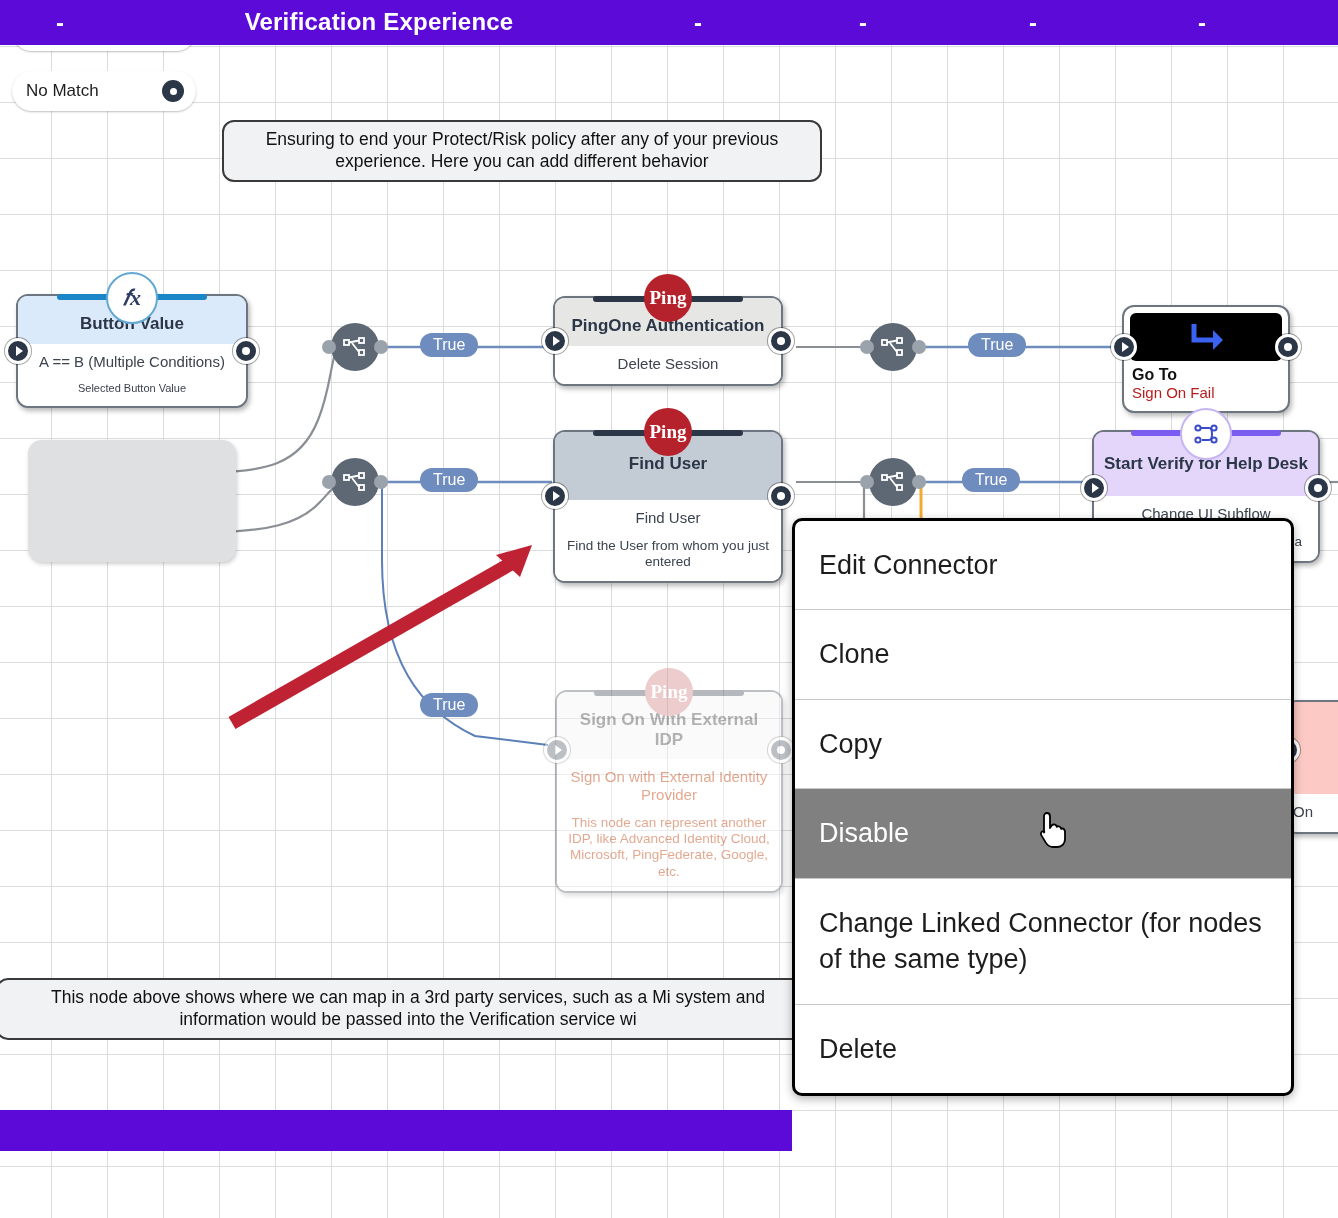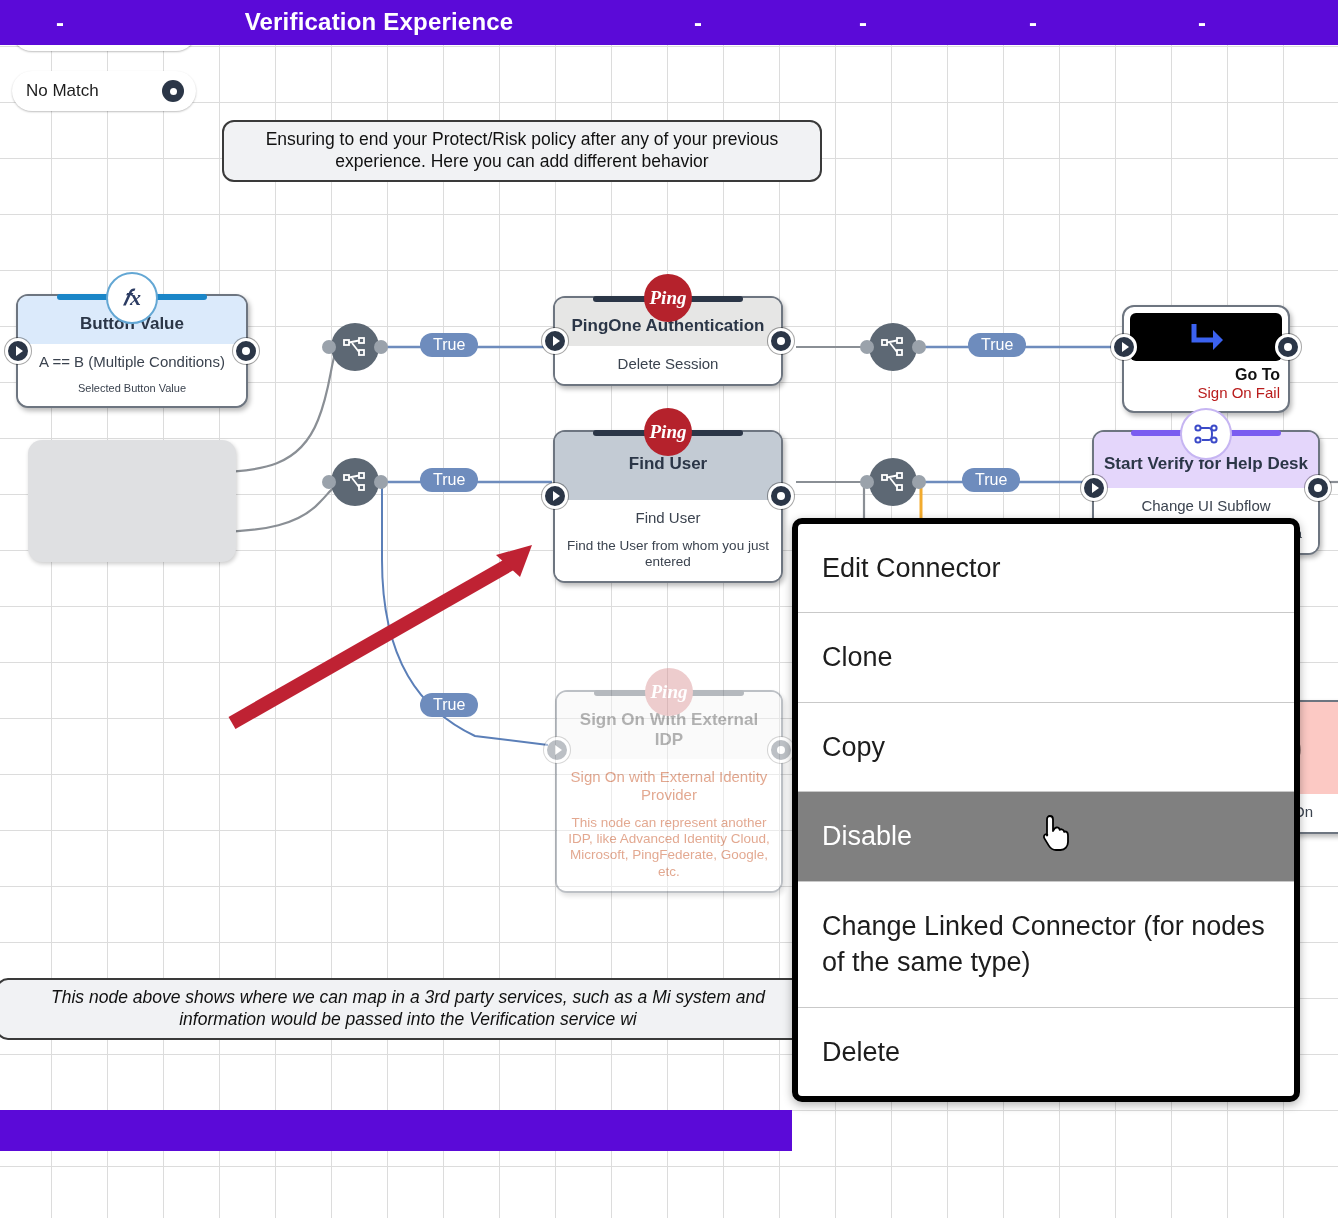--- a/index.html
+++ b/index.html
@@ -37,21 +37,21 @@
   .note{
     position:absolute;background:#f1f2f4;border:2px solid #3a3a3a;
     border-radius:12px;box-sizing:border-box;
     color:#111;font-size:17.5px;line-height:1.25;
     display:flex;align-items:center;justify-content:center;text-align:center;
     padding:6px 14px;z-index:6;
   }
   #note-top{left:222px;top:120px;width:600px;height:62px;}
   #note-bottom{left:-4px;top:978px;width:1000px;height:62px;
      text-align:center;justify-content:flex-start;padding-left:10px;}
-  #note-bottom .inner{width:800px;font-style:italic;}
+  #note-bottom .inner{width:800px;}
 
   
   .node{
     position:absolute;box-sizing:border-box;
     border:2px solid #6d7580;border-radius:12px;background:#fff;
     box-shadow:2px 3px 5px rgba(0,0,0,.28);
     overflow:visible;z-index:10;
   }
   .node .head{
     border-radius:9px 9px 0 0;
@@ -66,21 +66,21 @@
   .node .body .sub{display:block;margin-top:11px;font-size:13.5px;line-height:1.2;}
   .capbar{
     position:absolute;top:-2px;left:50%;transform:translateX(-50%);
     width:150px;height:6px;border-radius:3px;background:#2b3647;z-index:2;
   }
   .badge{
     position:absolute;top:-24px;left:50%;transform:translateX(-50%);
     width:48px;height:48px;border-radius:50%;
     display:flex;align-items:center;justify-content:center;
     font-size:19px;font-weight:bold;color:#fff;z-index:3;
-    font-style:italic;font-family:"Liberation Serif",serif;
+    font-family:"Liberation Serif",serif;
   }
   .badge.ping{background:#b5222c;}
   .badge.fx{background:#fff;border:2px solid #63a7d4;color:#2c3c63;
             font-style:italic;font-size:22px;}
   .badge.sub{background:#fff;border:2px solid #c6b5f2;color:#5b46d8;
              font-style:normal;font-size:22px;}
 
   
   .port{
     position:absolute;width:26px;height:26px;border-radius:50%;
@@ -134,21 +134,21 @@
   #node-ext-idp .body{color:#c2410c;}
   #node-ext-idp .capbar{background:#5d6570;}
   #node-ext-idp .badge.ping{background:#d98f92;}
   #node-ext-idp .port{background:#6d7580;}
 
   #node-goto{left:1122px;top:305px;width:168px;padding:6px 6px 0;border-radius:12px;}
   #node-goto .black{
     height:48px;background:#000;border-radius:6px;
     display:flex;align-items:center;justify-content:center;
   }
-  #node-goto .gbody{text-align:right;padding:4px 2px 9px;}
+  #node-goto .gbody{text-align:left;padding:4px 2px 9px;}
   #node-goto .gt{font-size:16px;font-weight:bold;color:#111;line-height:1.2;}
   #node-goto .gs{font-size:15px;color:#b91c1c;line-height:1.2;}
 
   #node-start-verify{left:1092px;top:430px;width:228px;}
   #node-start-verify .head{background:#e4d6fb;}
   #node-start-verify .capbar{background:#7a5cf0;}
 
   #node-pink{left:1285px;top:700px;width:120px;}
   #node-pink .head{background:#fcc9c4;height:64px;}
   #node-pink .body{text-align:left;padding-left:6px;}
@@ -169,21 +169,21 @@
 
   
   .elabel{
     position:absolute;background:#6e8cbd;color:#fff;border-radius:14px;
     padding:3px 13px;font-size:16px;z-index:13;
   }
 
   
   #context-menu{
     position:absolute;left:792px;top:518px;width:496px;
-    background:#fff;border:6px solid #000000;border-radius:10px;
+    background:#fff;border:3px solid #000000;border-radius:10px;
     box-shadow:0 3px 10px rgba(0,0,0,.30);
     z-index:60;overflow:hidden;
   }
   .mi{
     padding:26px 0 26px 24px;font-size:27px;color:#1d1d1d;
     border-bottom:1px solid #c9c9c9;line-height:1.35;position:relative;
   }
   .mi:last-child{border-bottom:none;}
   .mi.selected{background:#808080;color:#fff;}
   .cursor-hand{position:absolute;left:243px;top:22px;width:30px;height:38px;}
@@ -340,21 +340,21 @@
   <div class="capbar"></div>
   <div class="badge sub">
     <svg width="26" height="22" viewBox="0 0 26 22">
       <circle cx="5" cy="5" r="2.6" fill="none" stroke="#3b4ac8" stroke-width="2"></circle>
       <circle cx="21" cy="5" r="2.6" fill="none" stroke="#3b4ac8" stroke-width="2"></circle>
       <circle cx="5" cy="17" r="2.6" fill="none" stroke="#3b4ac8" stroke-width="2"></circle>
       <circle cx="21" cy="17" r="2.6" fill="none" stroke="#3b4ac8" stroke-width="2"></circle>
       <path d="M8 5 L16 5 C20 5 20 17 16 17 L9 17" stroke="#3b4ac8" stroke-width="2" fill="none"></path>
     </svg>
   </div>
-  <div class="head" style="padding-top:22px;padding-bottom:14px;">Start Verify for Help Desk</div>
+  <div class="head" style="padding-top:22px;padding-bottom:22px;">Start Verify for Help Desk</div>
   <div class="body">
     <span>Change UI Subflow</span>
     <span class="sub" style="text-align:right;display:block;padding-right:8px;">of a</span>
   </div>
   <div class="port in" style="top:56px">
       <span class="tri"></span>
     </div>
   <div class="port out" style="top:56px">
       <span class="dot"></span>
     </div>

